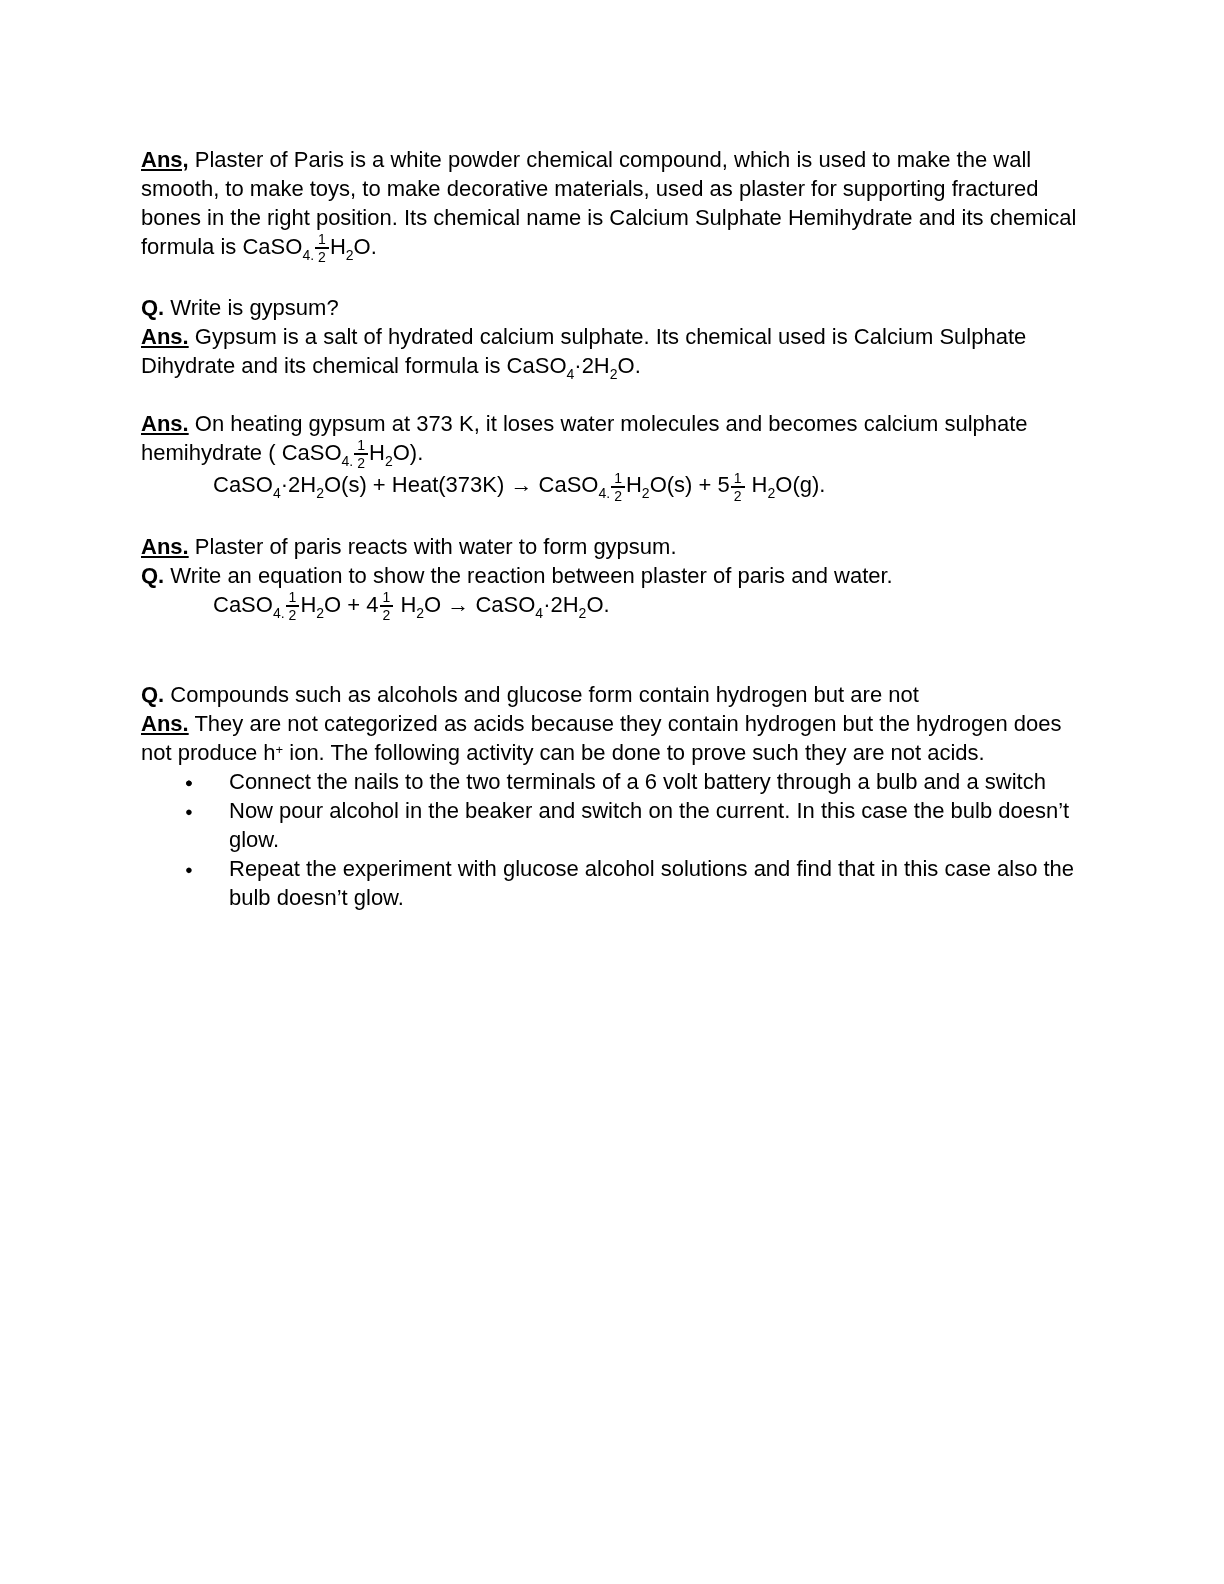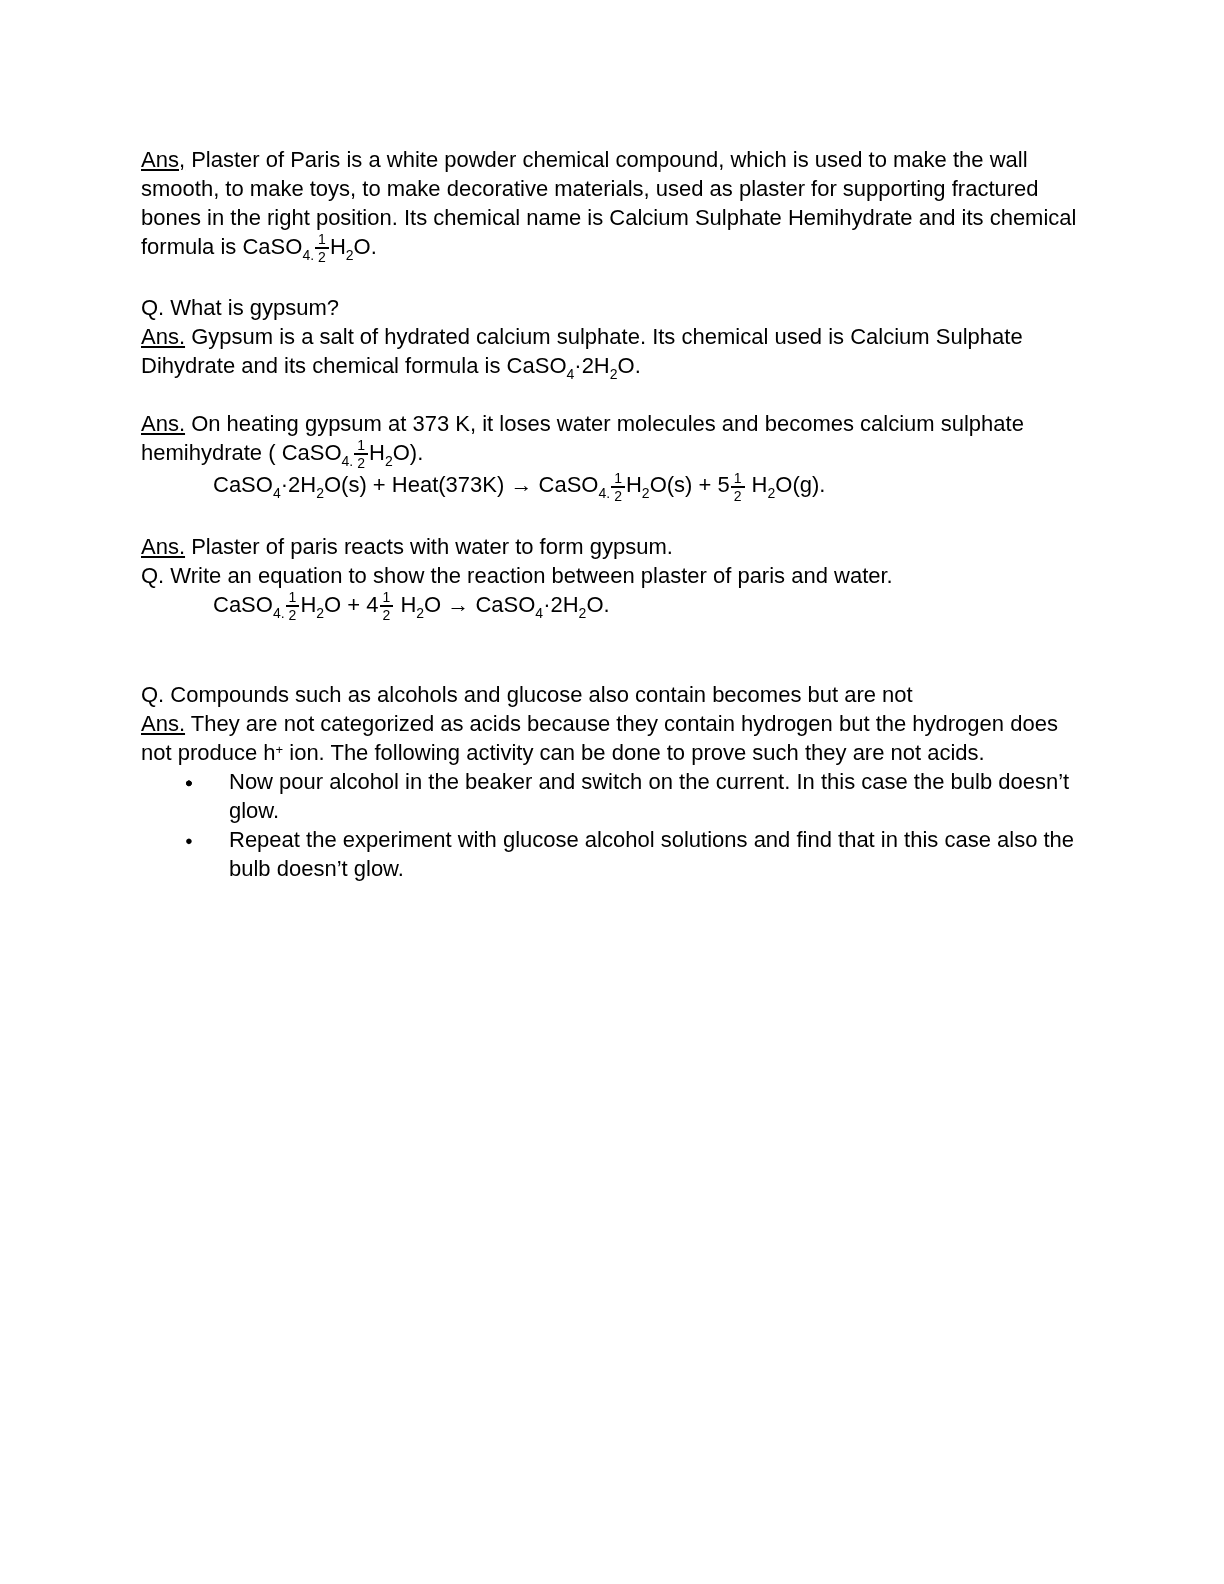--- a/index.html
+++ b/index.html
@@ -16,21 +16,21 @@
     padding: 145px 140px 0 141px;
     color: #000000;
     font-family: "Liberation Sans", sans-serif;
     font-size: 22px;
     line-height: 29px;
     overflow: hidden;
   }
   .paragraph { margin: 0; }
   .equation { margin: 0 0 0 72px; }
   .spacer { width: 100%; }
-  .bold { font-weight: normal; }
+  .bold { font-weight: bold; }
   .underline { text-decoration: underline; }
   sub {
     font-size: 14px;
     line-height: 0;
     vertical-align: -6px;
   }
   sup {
     font-size: 13px;
     line-height: 0;
     vertical-align: 6px;
@@ -72,21 +72,21 @@
 </head>
 <body>
 
 <div class="page">
   <div>
       <div class="paragraph"><span class="bold underline">Ans,</span><span class=""> Plaster of Paris is a white powder chemical compound, which is used to make the wall smooth, to make toys, to make decorative materials, used as plaster for supporting fractured bones in the right position. Its chemical name is Calcium Sulphate Hemihydrate and its chemical formula is </span><span class="">CaSO</span><sub>4.</sub><span class="frac">
           <span class="num">1</span>
           <span class="den">2</span>
         </span><span class="">H</span><sub>2</sub><span class="">O.</span></div>
       <div class="spacer" style="height: 29px;"></div>
-      <div class="paragraph"><span class="bold ">Q.</span><span class=""> What is gypsum?</span></div>
+      <div class="paragraph"><span class="bold ">Q.</span><span class=""> Write is gypsum?</span></div>
       <div class="paragraph"><span class="bold underline">Ans.</span><span class=""> Gypsum is a salt of hydrated calcium sulphate. Its chemical used is Calcium Sulphate Dihydrate and its chemical formula is </span><span class="">CaSO</span><sub>4</sub><span class="">·2H</span><sub>2</sub><span class="">O.</span></div>
       <div class="spacer" style="height: 29px;"></div>
       <div class="paragraph"><span class="bold underline">Ans.</span><span class=""> On heating gypsum at 373 K, it loses water molecules and becomes calcium sulphate hemihydrate ( </span><span class="">CaSO</span><sub>4.</sub><span class="frac">
           <span class="num">1</span>
           <span class="den">2</span>
         </span><span class="">H</span><sub>2</sub><span class="">O).</span></div>
       <div class="equation"><span class="">CaSO</span><sub>4</sub><span class="">·2H</span><sub>2</sub><span class="">O(s) + Heat(373K) → CaSO</span><sub>4.</sub><span class="frac">
           <span class="num">1</span>
           <span class="den">2</span>
         </span><span class="">H</span><sub>2</sub><span class="">O(s) + 5</span><span class="frac">
@@ -97,22 +97,22 @@
       <div class="paragraph"><span class="bold underline">Ans.</span><span class=""> Plaster of paris reacts with water to form gypsum.</span></div>
       <div class="paragraph"><span class="bold ">Q.</span><span class=""> Write an equation to show the reaction between plaster of paris and water.</span></div>
       <div class="equation"><span class="">CaSO</span><sub>4.</sub><span class="frac">
           <span class="num">1</span>
           <span class="den">2</span>
         </span><span class="">H</span><sub>2</sub><span class="">O + 4</span><span class="frac">
           <span class="num">1</span>
           <span class="den">2</span>
         </span><span class=""> H</span><sub>2</sub><span class="">O → CaSO</span><sub>4</sub><span class="">·2H</span><sub>2</sub><span class="">O.</span></div>
       <div class="spacer" style="height: 58px;"></div>
-      <div class="paragraph"><span class="bold ">Q.</span><span class=""> Compounds such as alcohols and glucose also contain becomes but are not</span><br></div>
+      <div class="paragraph"><span class="bold ">Q.</span><span class=""> Compounds such as alcohols and glucose form contain hydrogen but are not</span><br></div>
       <div class="paragraph"><span class="bold underline">Ans.</span><span class=""> They are not categorized as acids because they contain hydrogen but the hydrogen does not produce h</span><sup>+</sup><span class=""> ion. The following activity can be done to prove such they are not acids.</span></div>
       <ul class="bullets">
         <li><span class="bullet-marker">●</span></li>
-        <li><span class="bullet-marker">●</span></li>
+        <li><span class="bullet-marker">●</span><span class="">Connect the nails to the two terminals of a 6 volt battery through a bulb and a switch</span></li>
         <li><span class="bullet-marker">●</span><span class="">Now pour alcohol in the beaker and switch on the current. In this case the bulb doesn’t glow.</span></li>
         <li><span class="bullet-marker">●</span><span class="">Repeat the experiment with glucose alcohol solutions and find that in this case also the bulb doesn’t glow.</span></li>
       </ul>
     </div>
 </div>
 
 </body></html>

